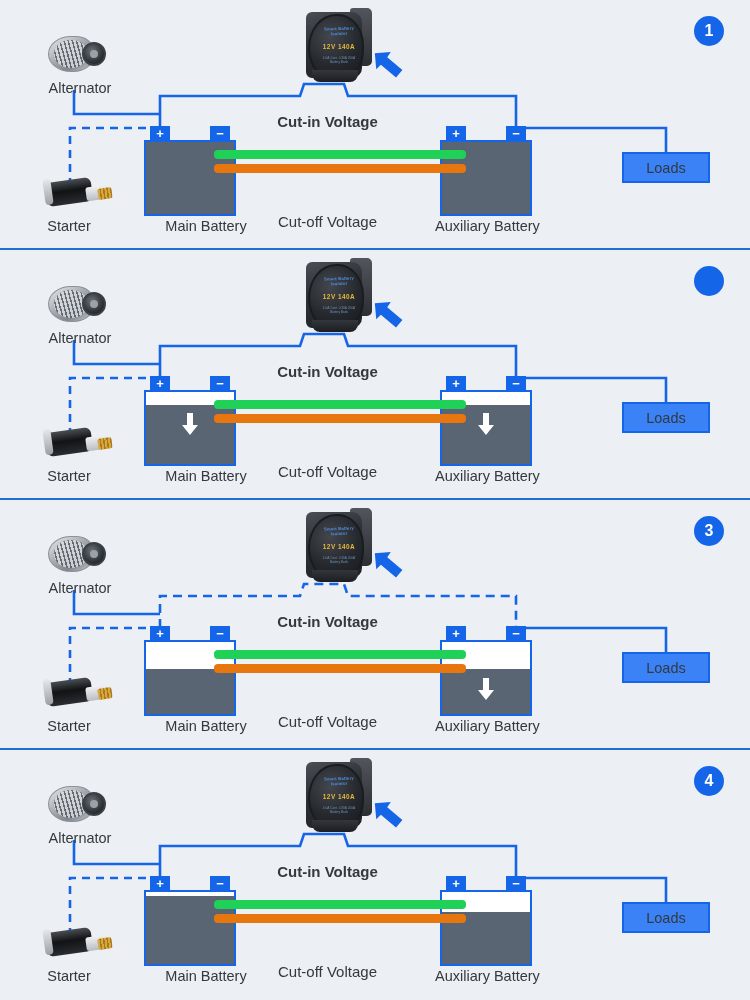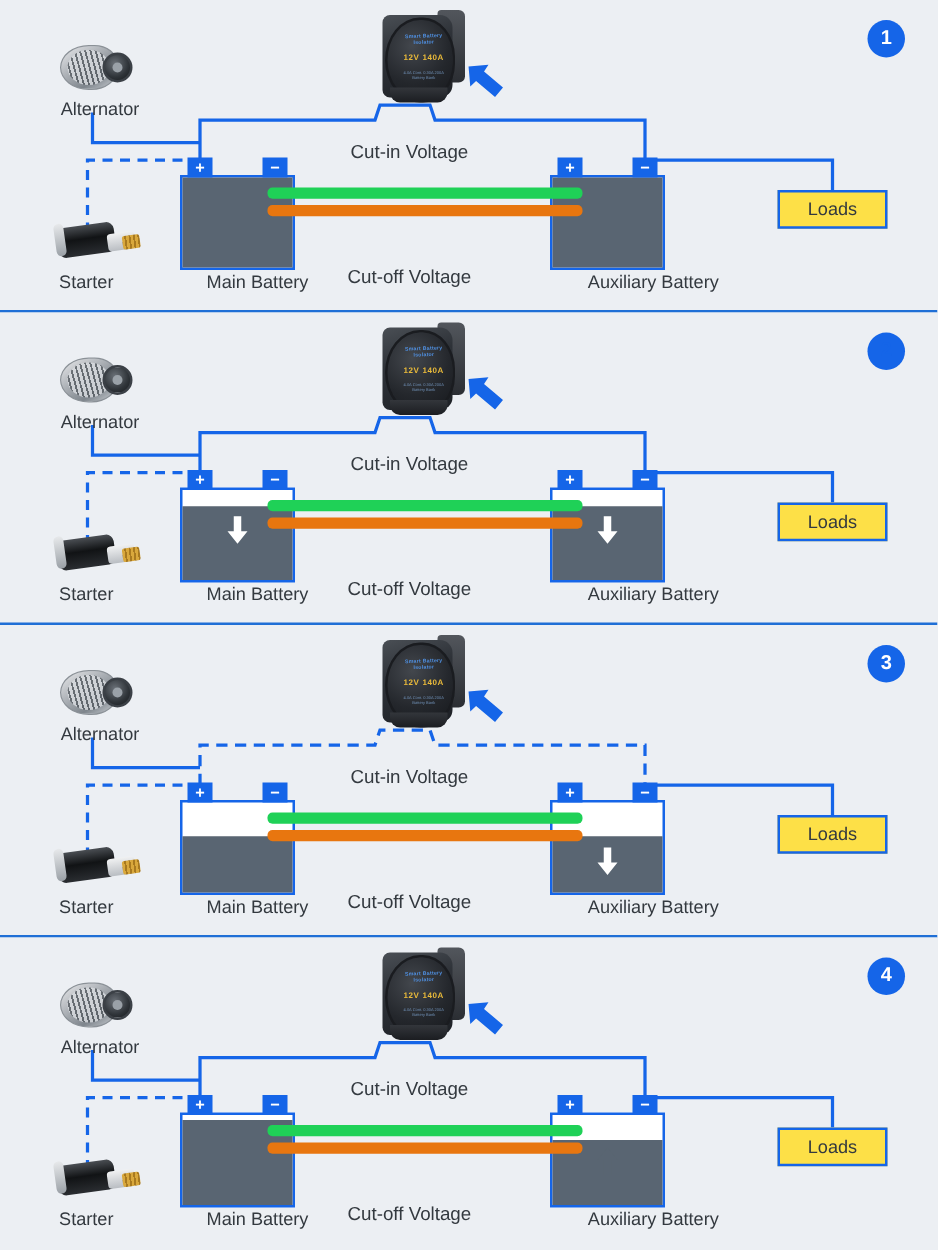--- a/index.html
+++ b/index.html
@@ -124,22 +124,22 @@
   }
 
   
   .lbl {
     position:absolute; color:#33393f; font-size:14.5px;
     white-space:nowrap; text-align:center;
   }
   .lbl-alt    { left:0px;   top:80px;  width:160px; }
   .lbl-start  { left:0px;   top:218px; width:138px; }
   .lbl-main   { left:136px; top:218px; width:140px; }
-  .lbl-aux    { left:400px; top:218px; width:175px;text-align:right; }
-  .lbl-cutin  { left:215px; top:113px; width:225px; font-size:15px; }
+  .lbl-aux    { left:400px; top:218px; width:175px; }
+  .lbl-cutin  { left:215px; top:113px; width:225px; font-size:15px;font-weight:bold; }
   .lbl-cutoff { left:215px; top:213px; width:225px; font-size:15px; }
 
   
   .battery { position:absolute; }
   .bat-case {
     position:absolute; left:0; top:0; width:100%; height:100%;
     border:2.5px solid #1565e8; background:#ffffff;
   }
   .bat-fill {
     position:absolute; left:0; bottom:0; width:100%;
@@ -159,21 +159,21 @@
   
   .cable {
     position:absolute; height:9px; border-radius:4px;
   }
   .cable.green  { background:#1fd157; }
   .cable.orange { background:#e8760f; }
 
   
   .loads-box {
     position:absolute; width:88px; height:31px;
-    border:2.5px solid #1565e8; background:#fde047;
+    border:2.5px solid #1565e8; background:#3b82f6;
     display:flex; align-items:center; justify-content:center;
     color:#33393f; font-size:14.5px;
   }
 </style>
 </head>
 <body>
 
 <div id="root">
     <div class="panel" style="top: 0px;">
       <svg class="wires" viewBox="0 0 750 250" width="750" height="250">

